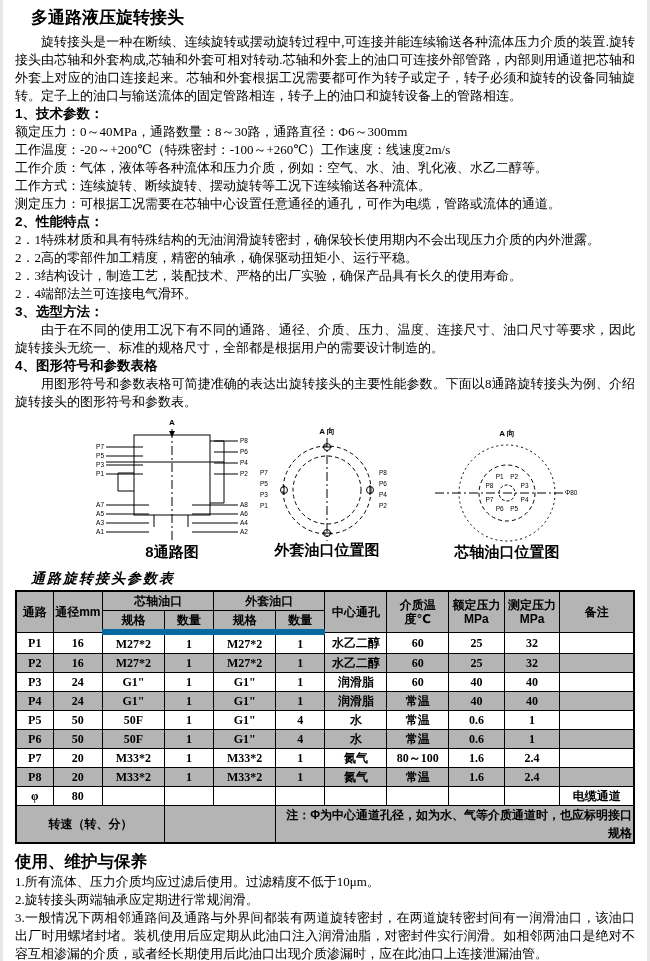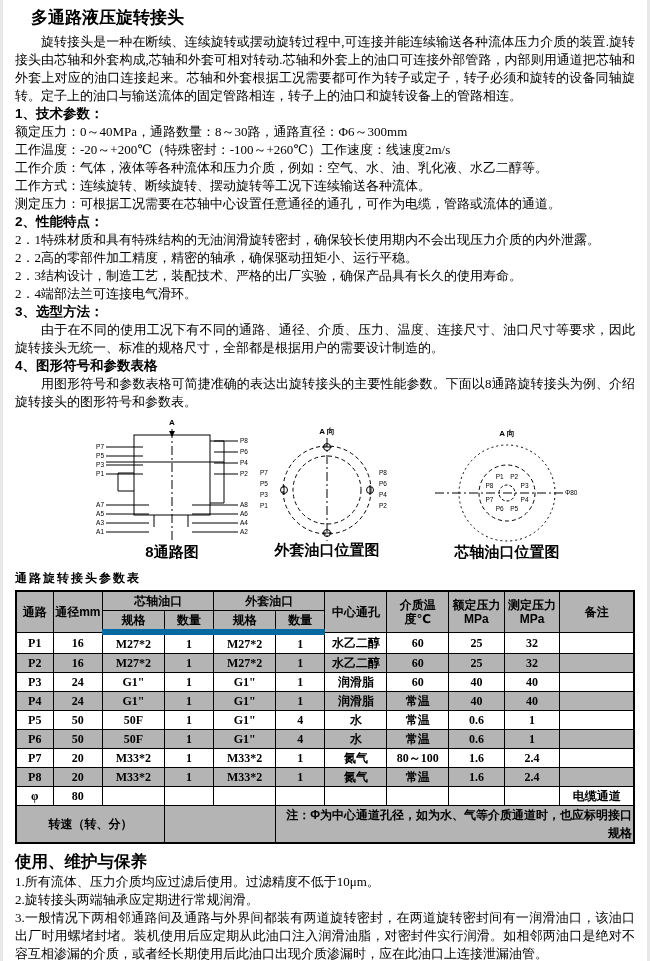--- a/index.html
+++ b/index.html
@@ -27,21 +27,21 @@
     font-family:"Liberation Sans","DejaVu Sans",sans-serif;
     font-weight:bold;font-size:15px;line-height:12px;margin-top:1px;
   }
   #diag-symbol{left:76px;top:0;width:162px;}
   #diag-sleeve{left:242px;top:10px;width:140px;}
   #diag-shaft{left:412px;top:12px;width:160px;}
   svg text{font-family:"Liberation Sans","DejaVu Sans",sans-serif;fill:#000;}
   
   .table-title{
     font-family:"Liberation Sans","DejaVu Sans",sans-serif;
-    font-weight:bold;font-size:12px;margin:6px 0 3px 0;letter-spacing:2px;
+    font-weight:bold;font-size:14px;margin:6px 0 3px 16px;letter-spacing:2px;font-style:italic;
   }
   table.params{
     width:100%;border-collapse:collapse;border:2px solid #000;
     font-size:12px;table-layout:fixed;font-weight:bold;
   }
   table.params th,table.params td{
     border:1px solid #000;text-align:center;vertical-align:middle;
     padding:0 1px;height:18px;overflow:hidden;
   }
   table.params th{

